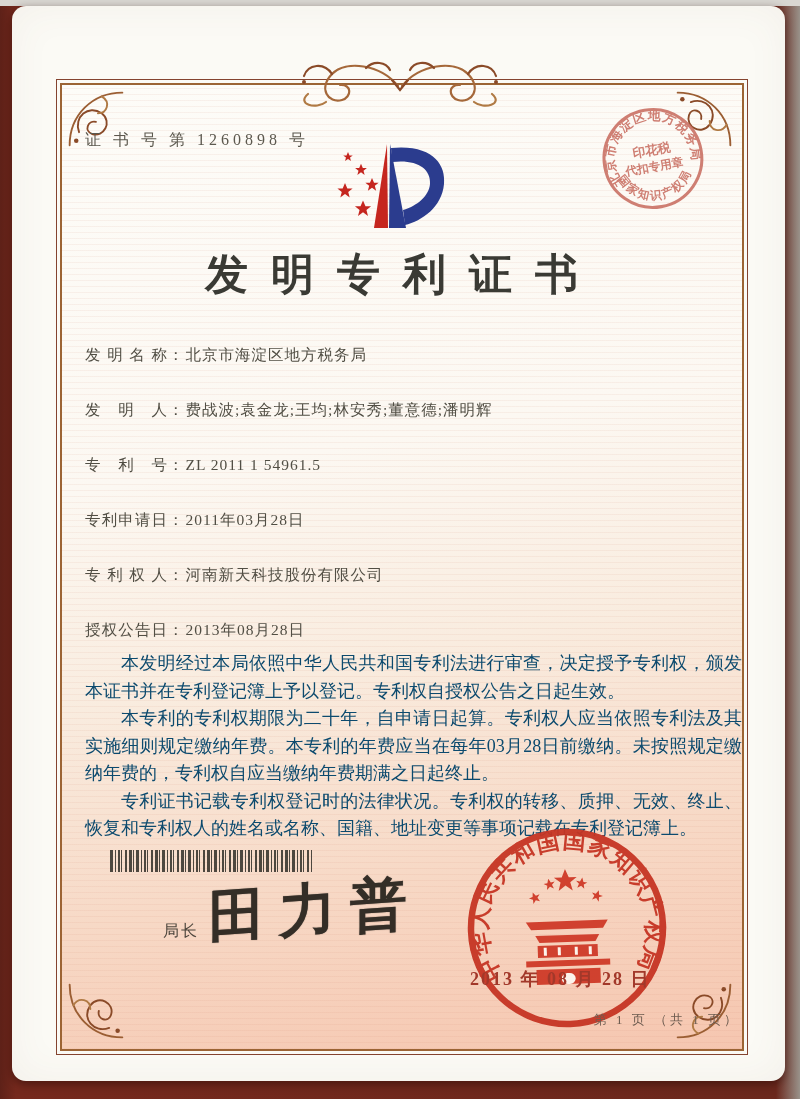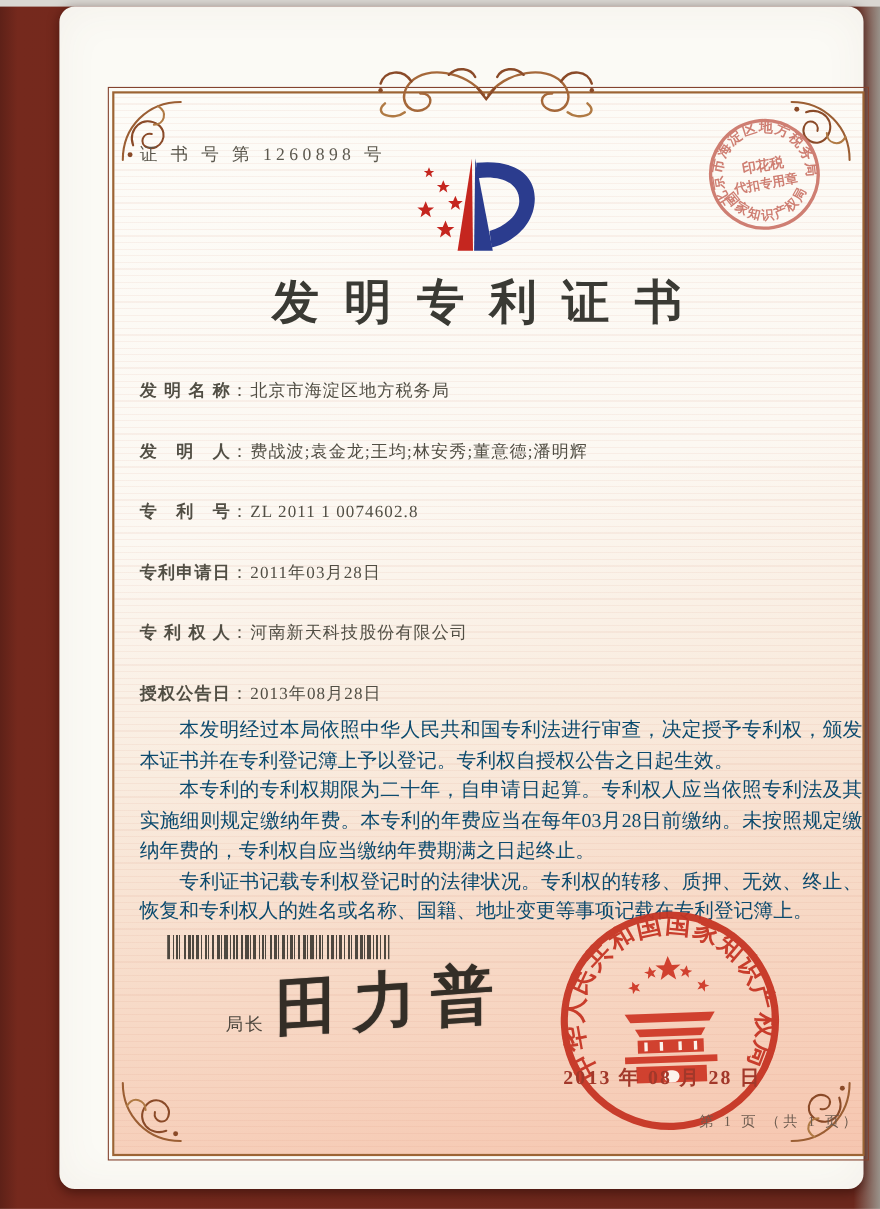--- a/index.html
+++ b/index.html
@@ -7,21 +7,20 @@
     width:800px;height:1099px;overflow:hidden;
     background:linear-gradient(90deg,#5e2118 0%,#75291d 2%,#6b281d 97%,#99928a 100%);
     font-family:"Liberation Serif","DejaVu Serif",serif;
   }
   .photo{position:relative;width:800px;height:1099px;}
   .photo-top-edge{position:absolute;left:0;top:0;width:100%;height:6px;background:#d9d7d2;}
   .paper{
     position:absolute;left:12px;top:6px;right:15px;bottom:18px;
     background:#fbfaf5;border-radius:14px;
     box-shadow:0 3px 10px rgba(40,10,5,.55), inset 0 0 40px rgba(120,80,60,.06);
-    margin-left:42px;
   }
   
   .frame{
     position:absolute;left:48px;top:77px;width:680px;height:964px;
     border:2px solid #9c6434;outline:1px solid #84432f;outline-offset:3px;
     background:
       repeating-linear-gradient(0deg, rgba(206,128,104,.09) 0 1px, rgba(255,255,255,0) 1px 6px),
       linear-gradient(170deg,#fdfcf8 0%,#fcf8f2 38%,#f9ecdf 58%,#f7d9c6 78%,#f6cab4 95%,#f6c6b0 100%);
   }
   .corner{position:absolute;width:64px;height:64px;}
@@ -32,21 +31,21 @@
   .c-bl{left:52px;top:973px;transform:rotate(270deg);}
   .top-ornament{position:absolute;left:268px;top:46px;width:240px;height:64px;}
   
   .cert-no{position:absolute;left:73px;top:124px;font-size:16px;letter-spacing:4px;color:#5c584e;}
   .logo{position:absolute;left:322px;top:134px;width:116px;height:96px;}
   .title{
     position:absolute;left:48px;top:240px;width:680px;text-align:center;
     font-size:43px;font-weight:600;color:#3a3a34;letter-spacing:23px;padding-left:6px;box-sizing:border-box;
   }
   .row{position:absolute;left:73px;width:655px;font-size:15.5px;color:#514e44;white-space:nowrap;}
-  .row .flabel{display:inline-block;width:82px;text-align-last:justify;vertical-align:bottom;font-weight:bold;}
+  .row .flabel{display:inline-block;width:82px;text-align-last:justify;vertical-align:bottom;}
   .row .fsep{margin:0 2px 0 1px;}
   .row .fvalue{letter-spacing:1px;}
   .r0{top:339px;} .r1{top:394px;} .r2{top:449px;} .r3{top:504px;} .r4{top:559px;} .r5{top:614px;}
   .body-text{position:absolute;left:73px;top:644px;width:657px;font-size:18px;line-height:27.5px;color:#0c4a6e;text-align:justify;}
   .body-text p{margin:0;text-indent:2em;}
   .barcode{
     position:absolute;left:98px;top:844px;width:202px;height:22px;opacity:.88;
     background:repeating-linear-gradient(90deg,
       #36332c 0 3px,rgba(0,0,0,0) 3px 5px,#36332c 5px 6px,rgba(0,0,0,0) 6px 8px,
       #36332c 8px 10px,rgba(0,0,0,0) 10px 11px,#36332c 11px 12px,rgba(0,0,0,0) 12px 15px,
@@ -134,21 +133,21 @@
 
     <div class="title">发明专利证书</div>
 
     <div class="row r0">
       <span class="flabel">发明名称</span><span class="fsep">：</span><span class="fvalue">北京市海淀区地方税务局</span>
     </div>
     <div class="row r1">
       <span class="flabel">发明人</span><span class="fsep">：</span><span class="fvalue">费战波;袁金龙;王均;林安秀;董意德;潘明辉</span>
     </div>
     <div class="row r2">
-      <span class="flabel">专利号</span><span class="fsep">：</span><span class="fvalue">ZL 2011 1 0074602.8</span>
+      <span class="flabel">专利号</span><span class="fsep">：</span><span class="fvalue">ZL 2011 1 54961.5</span>
     </div>
     <div class="row r3">
       <span class="flabel">专利申请日</span><span class="fsep">：</span><span class="fvalue">2011年03月28日</span>
     </div>
     <div class="row r4">
       <span class="flabel">专利权人</span><span class="fsep">：</span><span class="fvalue">河南新天科技股份有限公司</span>
     </div>
     <div class="row r5">
       <span class="flabel">授权公告日</span><span class="fsep">：</span><span class="fvalue">2013年08月28日</span>
     </div>

